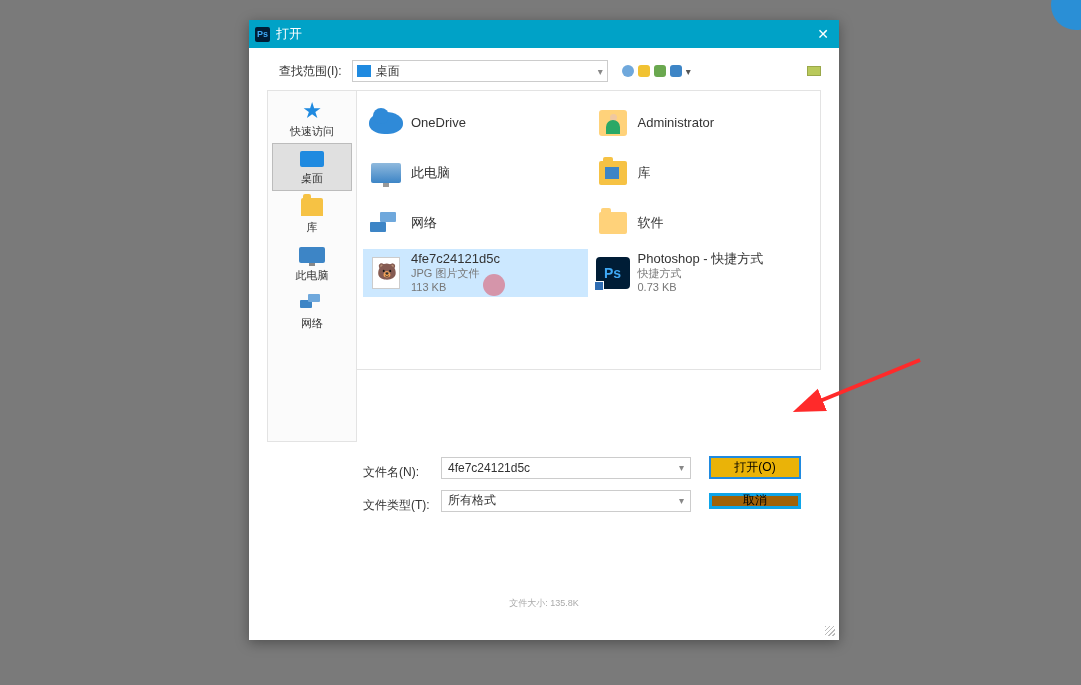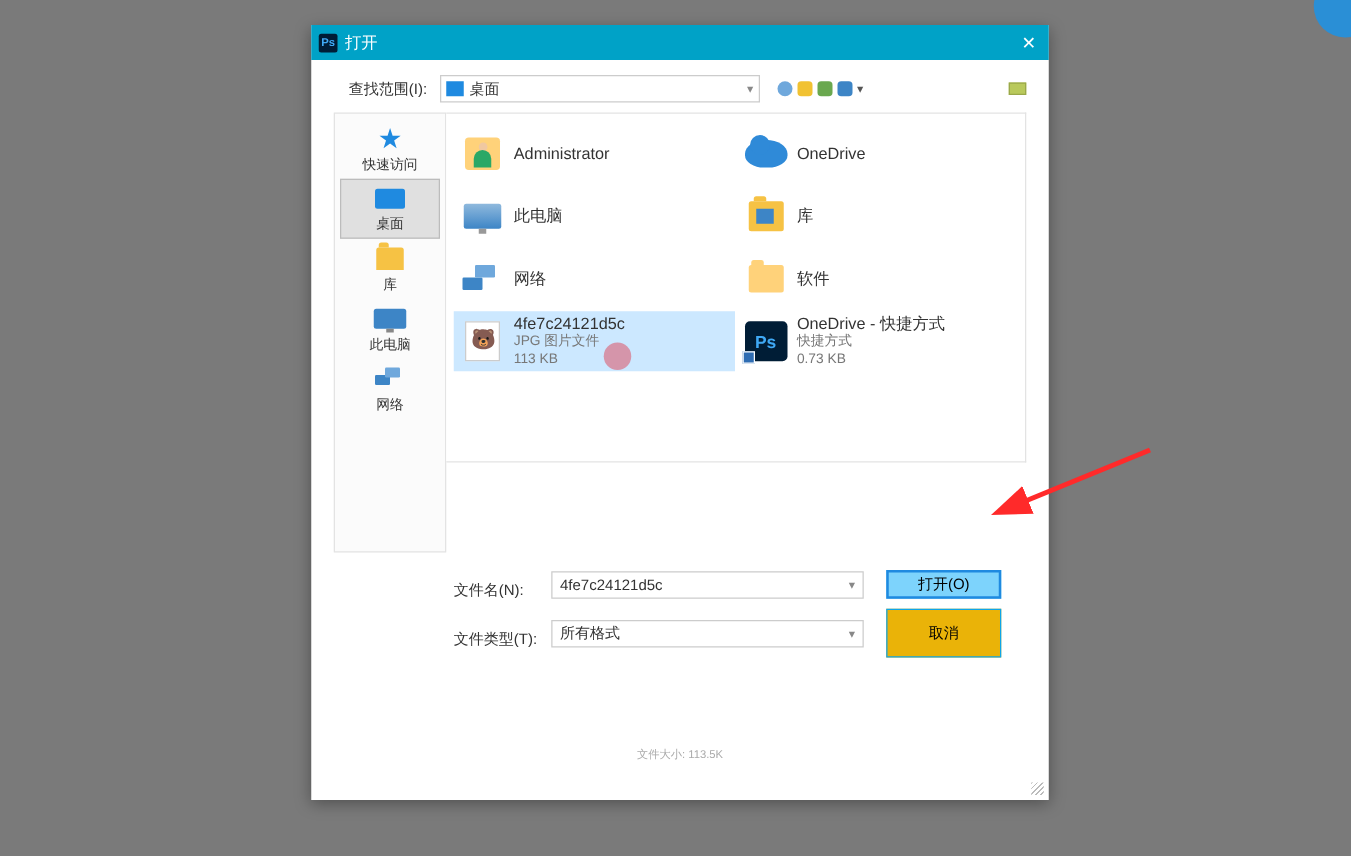--- a/index.html
+++ b/index.html
@@ -248,30 +248,30 @@
     display: flex;
     align-items: center;
     padding: 0 6px;
     font-size: 12px;
     background: #fff;
     cursor: text;
   }
   .bcombo .combo-text { flex:1; }
   .bbtn {
     margin-left: 18px;
-    width: 92px; height: 39px;
-    background: #eab308;
-    border: 1px solid #0ea5e9;
+    width: 92px; height: 16px;
+    background: #a16207;
+    border: 3px solid #0ea5e9;
     font-size: 12px;
     cursor: pointer;
     display: flex;
     align-items: center;
     justify-content: center;
   }
-  .bbtn.primary { border: 2px solid #1f8ae0; background: #7dd3fc; height: 23px; }
+  .bbtn.primary { border: 2px solid #1f8ae0; background: #eab308; height: 23px; }
   .footer-note {
     position: absolute;
     left: 50%; transform: translateX(-50%);
     bottom: 30px;
     font-size: 9px;
     color: #aaa;
   }
   .resize-grip {
     position: absolute;
     right: 4px; bottom: 4px;
@@ -351,32 +351,32 @@
         <div class="place-icon">
             <div class="pi-net"></div>
           </div>
         <div>网络</div>
       </div>
     </div>
 
     <div class="file-pane">
       <div class="file-item">
         <div class="fi-icon">
+            <div class="ic-onedrive"></div>
+          </div>
+        <div class="fi-info">
+            <div class="fi-name">OneDrive</div>
+          </div>
+      </div>
+      <div class="file-item">
+        <div class="fi-icon">
             <div class="ic-admin"></div>
           </div>
         <div class="fi-info">
             <div class="fi-name">Administrator</div>
-          </div>
-      </div>
-      <div class="file-item">
-        <div class="fi-icon">
-            <div class="ic-onedrive"></div>
-          </div>
-        <div class="fi-info">
-            <div class="fi-name">OneDrive</div>
           </div>
       </div>
       <div class="file-item">
         <div class="fi-icon">
             <div class="ic-mypc"></div>
           </div>
         <div class="fi-info">
             <div class="fi-name">此电脑</div>
           </div>
       </div>
@@ -412,21 +412,21 @@
           <div class="fi-name">4fe7c24121d5c</div>
           <div class="fi-sub">JPG 图片文件</div>
           <div class="fi-sub">113 KB</div>
         </div>
       </div>
       <div class="file-item">
         <div class="fi-icon">
           <div class="ic-ps">Ps<div class="ic-ps-arrow"></div></div>
         </div>
         <div class="fi-info">
-          <div class="fi-name">OneDrive - 快捷方式</div>
+          <div class="fi-name">Photoshop - 快捷方式</div>
           <div class="fi-sub">快捷方式</div>
           <div class="fi-sub">0.73 KB</div>
         </div>
       </div>
     </div>
   </div>
 
   <div class="bottom-form">
     <div class="brow">
       <div class="blabel">文件名(N):</div>
@@ -443,21 +443,21 @@
       <div class="bcombo">
         <div class="combo-text">所有格式</div>
         <div class="combo-chevron">▾</div>
       </div>
       <div class="bbtn">
         <span>取消</span>
       </div>
     </div>
   </div>
 
-  <div class="footer-note">文件大小: 113.5K</div>
+  <div class="footer-note">文件大小: 135.8K</div>
   <div class="resize-grip"></div>
 </div>
 
 <div class="cursor-mark"></div>
 
 <div class="arrow-annot">
   <svg width="120" height="60">
     <defs>
       <marker id="ah" markerWidth="10" markerHeight="10" refX="2" refY="3" orient="auto">
         <path d="M0,0 L0,6 L8,3 z" fill="#ff2a2a"></path>

